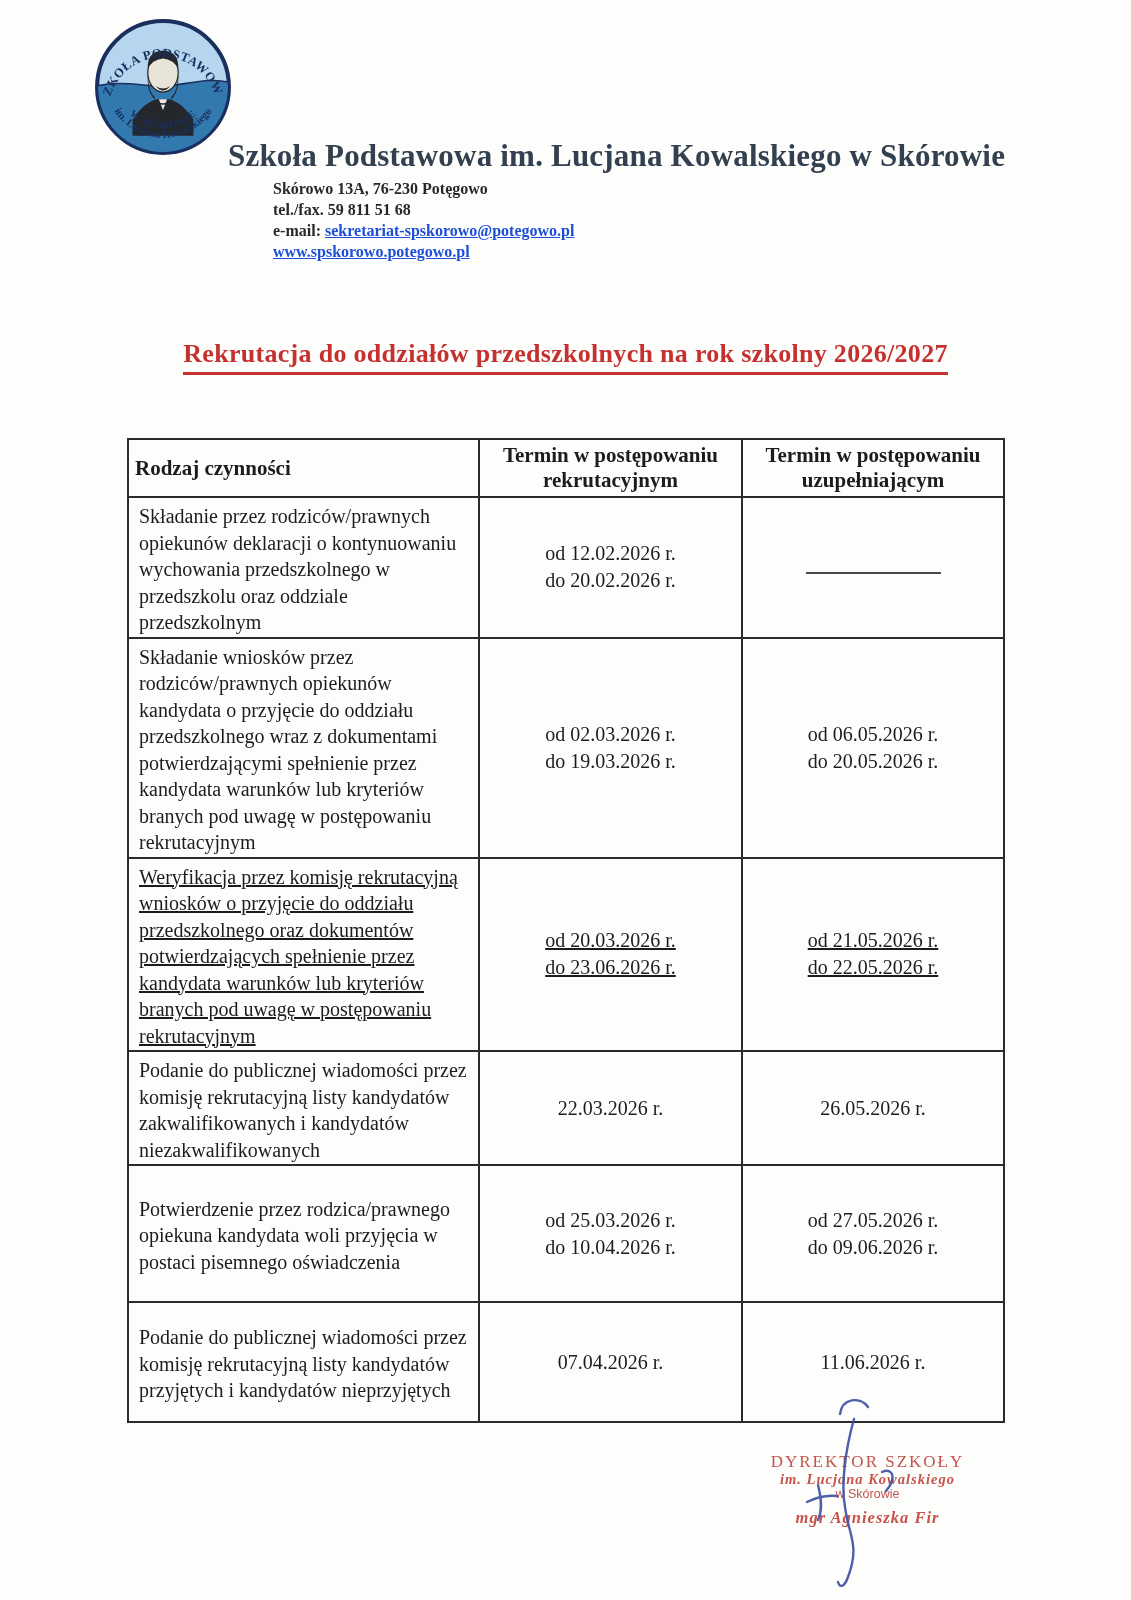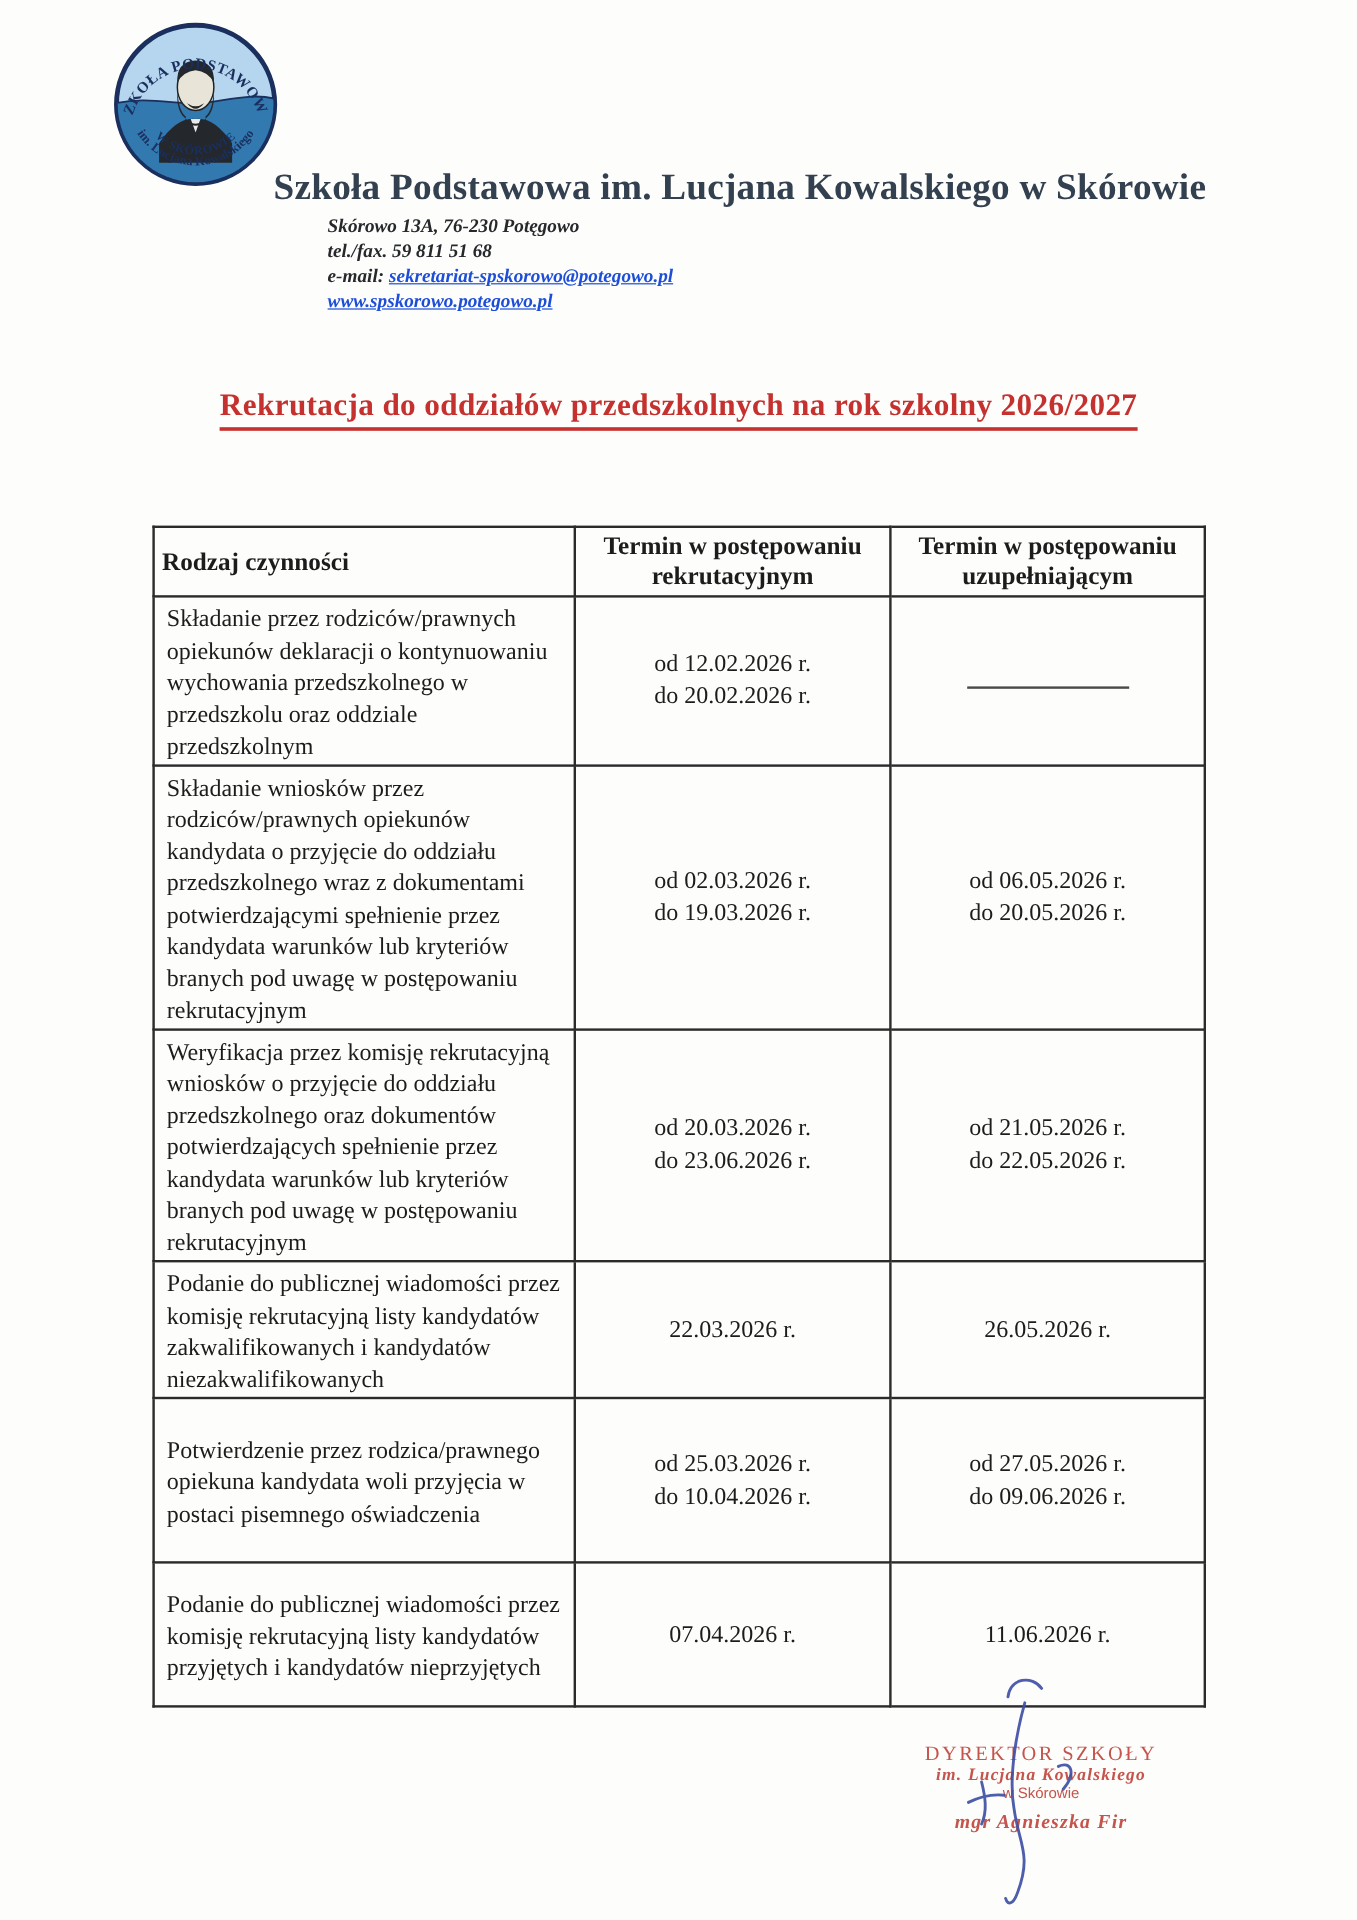--- a/index.html
+++ b/index.html
@@ -14,28 +14,28 @@
   
   .logo { position:absolute; left:92px; top:16px; width:142px; height:142px; }
 
   
   .school-name {
     position:absolute; left:228px; top:138px; width:860px;
     font-size:31px; font-weight:bold; letter-spacing:0.2px; color:#33404f;
   }
   .addr {
     position:absolute; left:273px; top:178px;
-    font-size:16px; font-weight:bold; font-style:italic; color:#26292c;
+    font-size:16px; font-weight:bold; color:#26292c;
     line-height:21px;
   }
   .addr a, .link { color:#1d4ed8; text-decoration:underline; cursor:pointer; }
 
   
   .doc-title {
-    position:absolute; left:0; top:323px; width:1131px; text-align:center;
+    position:absolute; left:0; top:339px; width:1131px; text-align:center;
   }
   .doc-title span {
     display:inline-block; font-size:26px; font-weight:bold; color:#c5312e;
     border-bottom:3px solid #c5312e; padding-bottom:3px; letter-spacing:0.3px;
   }
 
   
   table.sched {
     position:absolute; left:127px; top:438px; width:876px;
     border-collapse:collapse; table-layout:fixed;
@@ -49,21 +49,21 @@
   th.h-act { text-align:left; padding-left:10px; }
   th.h-term { text-align:center; }
   td.act {
     font-size:20px; line-height:26.5px; text-align:left;
     padding:5px 6px 1px 10px; vertical-align:top;
   }
   td.date { text-align:center; font-size:20px; line-height:27px; }
   tr.hr0 { height:54px;padding-left:22px; }
   tr.r0 { height:128px; }
   tr.r1 { height:218px; }
-  tr.r2 { height:186px; }
+  tr.r2 { height:186px;text-decoration:underline; }
   tr.r3 { height:109px; }
   tr.r4 { height:137px; }
   tr.r5 { height:120px; }
   .dash { width:135px; border-top:2px solid #4a4a4a; margin:12px auto 0 auto; }
 
   
   .stamp {
     position:absolute; left:765px; top:1452px; width:205px;
     text-align:center; color:#c4544c; user-select:none;
   }

